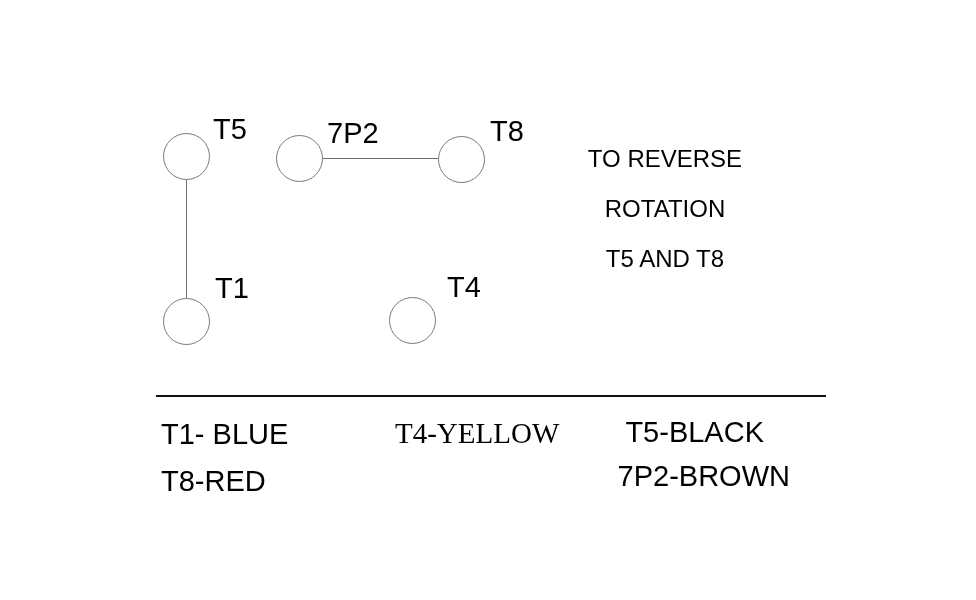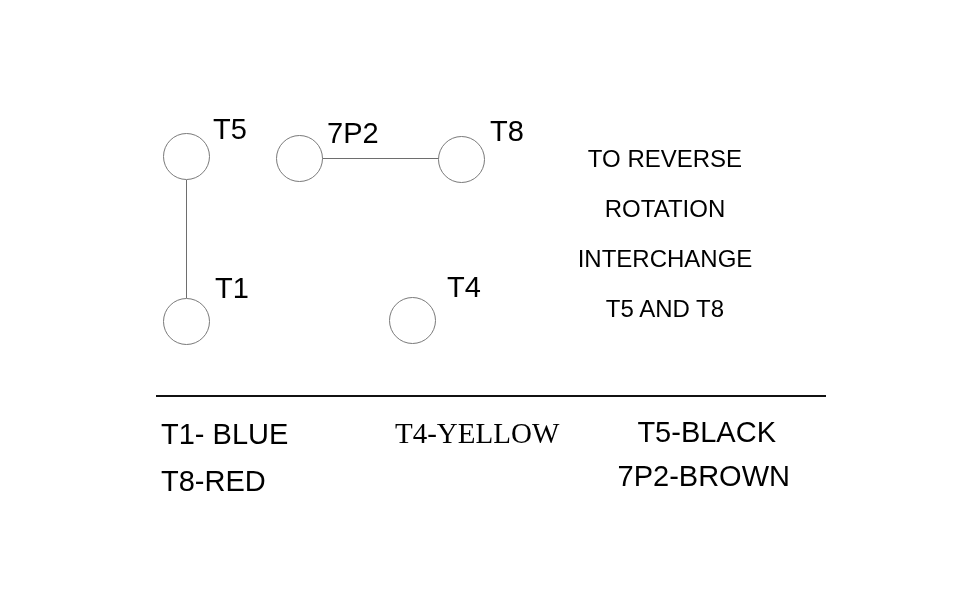--- a/index.html
+++ b/index.html
@@ -82,26 +82,25 @@
 
   <div class="tlabel" style="left:213px; top:115px;">T5</div>
   <div class="tlabel" style="left:327px; top:119px;">7P2</div>
   <div class="tlabel" style="left:490px; top:117px;">T8</div>
   <div class="tlabel" style="left:215px; top:274px;">T1</div>
   <div class="tlabel" style="left:440px; top:273px;margin-left:7px;">T4</div>
 
   <div class="note">
     <div>TO REVERSE</div>
     <div>ROTATION</div>
-    <div>INTERCHANGE</div>
     <div>T5 AND T8</div>
   </div>
 
   <div class="divider"></div>
 
   <div class="legend-label" style="left:161px; top:420px;">T1- BLUE</div>
   <div class="legend-label" style="left:395px; top:419px;font-family:Liberation Serif, serif;">T4-YELLOW</div>
-  <div class="legend-label" style="right:148px; top:418px;text-align:center;">T5-BLACK</div>
+  <div class="legend-label" style="right:160px; top:418px;text-align:center;">T5-BLACK</div>
 
   <div class="legend-label" style="left:161px; top:467px;">T8-RED</div>
   <div class="legend-label" style="right:134px; top:462px;">7P2-BROWN</div>
 
 </div>
 
 </body></html>

